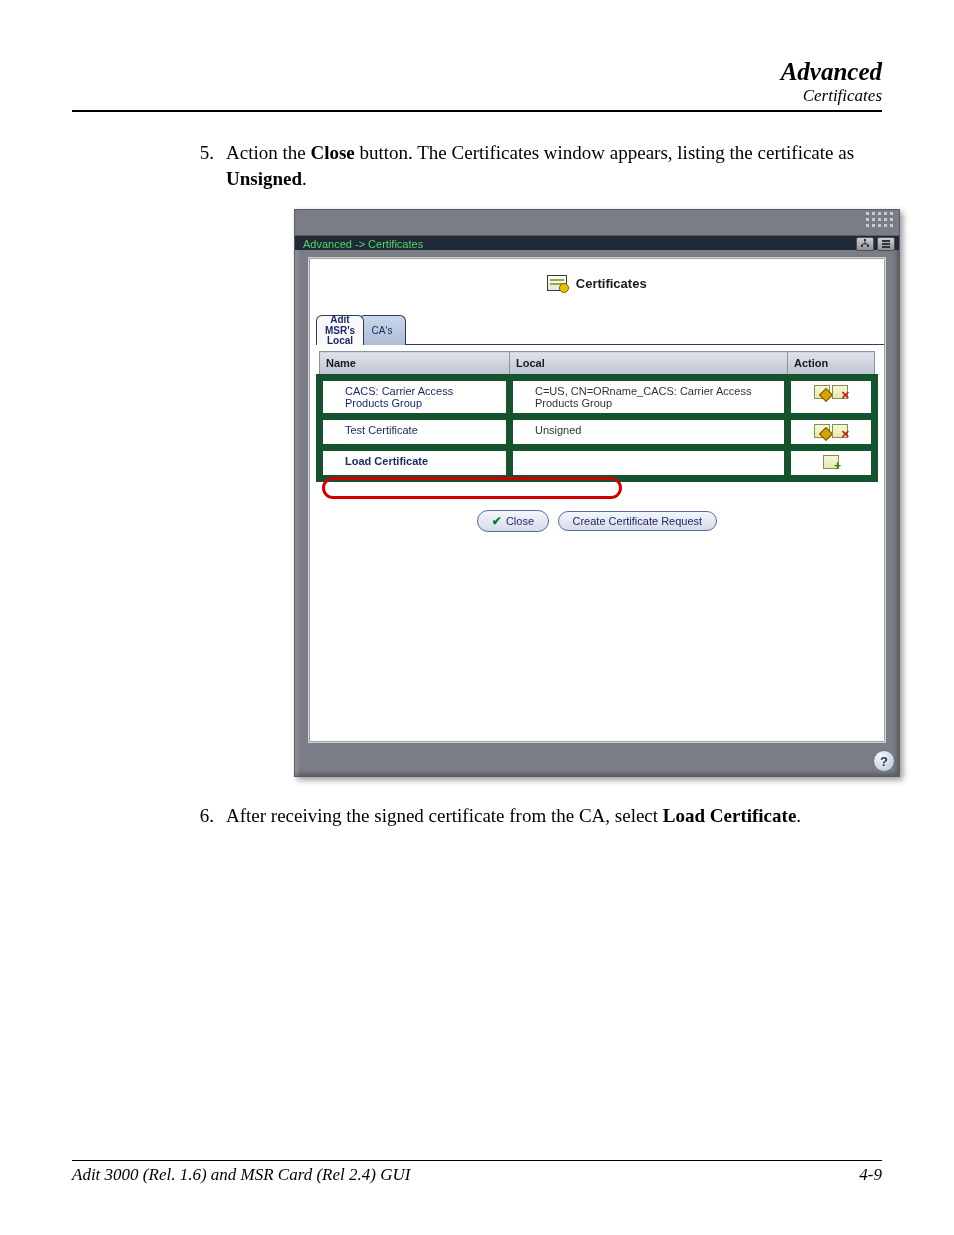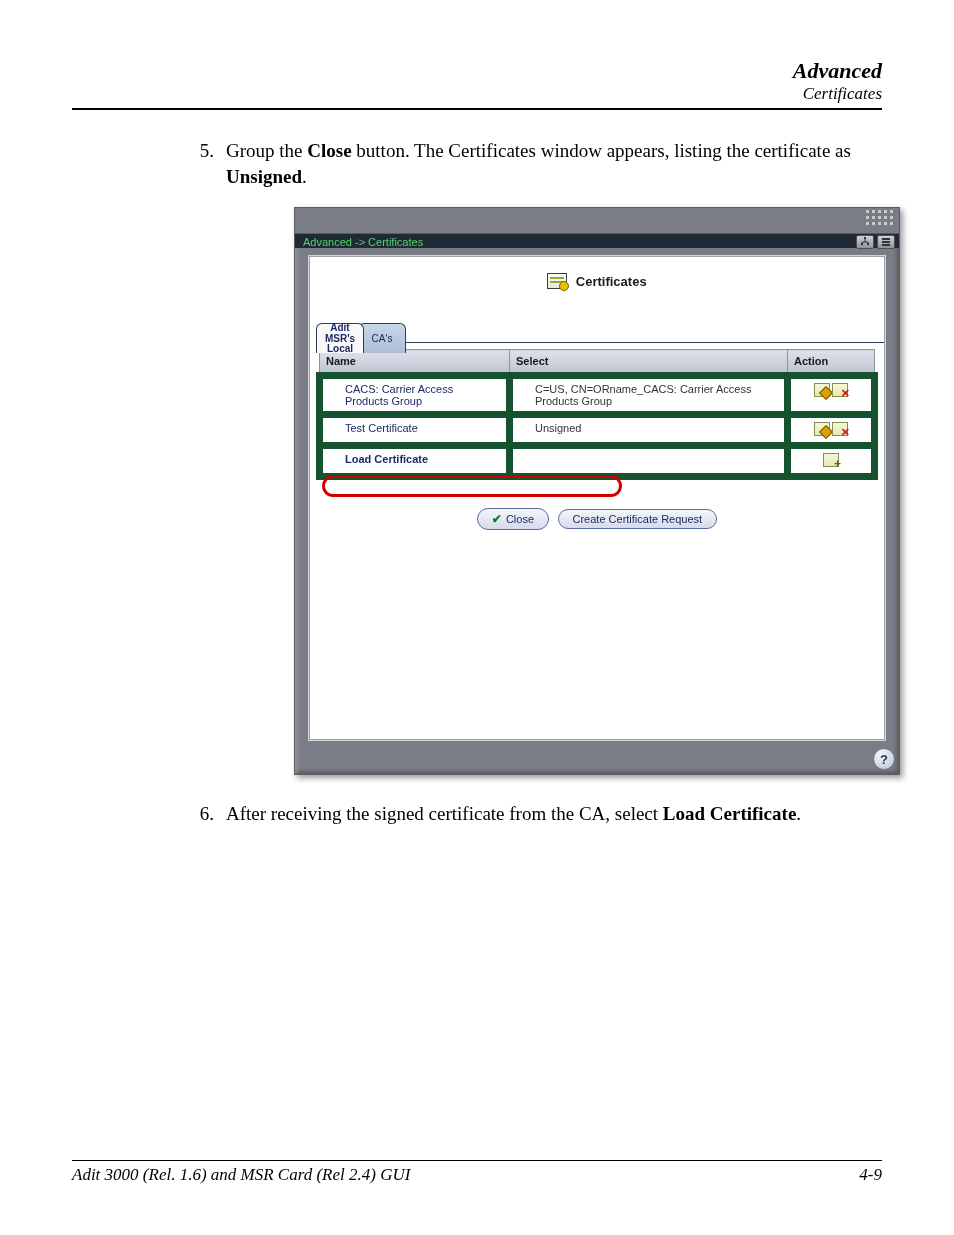--- a/index.html
+++ b/index.html
@@ -16,21 +16,21 @@
     padding: 58px 72px 0 72px;
   }
   
   .rh {
     text-align: right;
     margin-bottom: 4px;
   }
   .rh-advanced {
     font-style: italic;
     font-weight: bold;
-    font-size: 22px;
+    font-size: 25px;
   }
   .rh-certs {
     font-style: italic;
     font-size: 17px;
   }
   .rh-rule {
     border: 0;
     border-top: 2px solid #000;
     margin: 2px 0 28px 0;
   }
@@ -113,21 +113,21 @@
     font-weight: bold; font-size: 13px; color: #1a1a1a;
   }
   .tabs {
     position: relative;
     height: 30px;
     margin-left: 6px;
     border-bottom: 1px solid #2f3a57;
   }
   .tab {
     position: absolute;
-    top: 10px;
+    top: 0;
     height: 30px;
     border: 1px solid #2f3a57;
     border-bottom: none;
     border-top-left-radius: 6px;
     border-top-right-radius: 6px;
     font-size: 10px;
     color: #1d2a66;
     display: flex; align-items: center; justify-content: center;
     text-align: center;
     line-height: 1.05;
@@ -245,21 +245,21 @@
 
   <div class="rh">
     <div class="rh-advanced">Advanced</div>
     <div class="rh-certs">Certificates</div>
   </div>
   <hr class="rh-rule">
 
   <div class="step">
     <div class="step-num">5.</div>
     <div class="step-text">
-      <span>Group the </span><span class="b">Close</span><span> button. The Certificates window appears, listing the certificate as </span><span class="b">Unsigned</span><span>.</span>
+      <span>Action the </span><span class="b">Close</span><span> button. The Certificates window appears, listing the certificate as </span><span class="b">Unsigned</span><span>.</span>
     </div>
   </div>
 
   <div class="shot">
     <div class="shot-top">
       <div class="dots">
         <span></span>
           <span></span>
           <span></span>
           <span></span>
@@ -305,21 +305,21 @@
 
       <div class="tabs">
         <div class="tab active">Adit MSR's Local</div>
         <div class="tab inactive">CA's</div>
       </div>
 
       <table class="cert-table">
         <thead>
           <tr>
             <th style="width:190px">Name</th>
-            <th>Select</th>
+            <th>Local</th>
             <th style="width:52px">Action</th>
           </tr>
         </thead>
         <tbody>
           <tr>
             <td>CACS: Carrier Access Products Group</td>
             <td class="issuer">C=US, CN=ORname_CACS: Carrier Access Products Group</td>
             <td class="act">
               <span class="aicon edit"></span><span class="aicon del"></span>
             </td>

